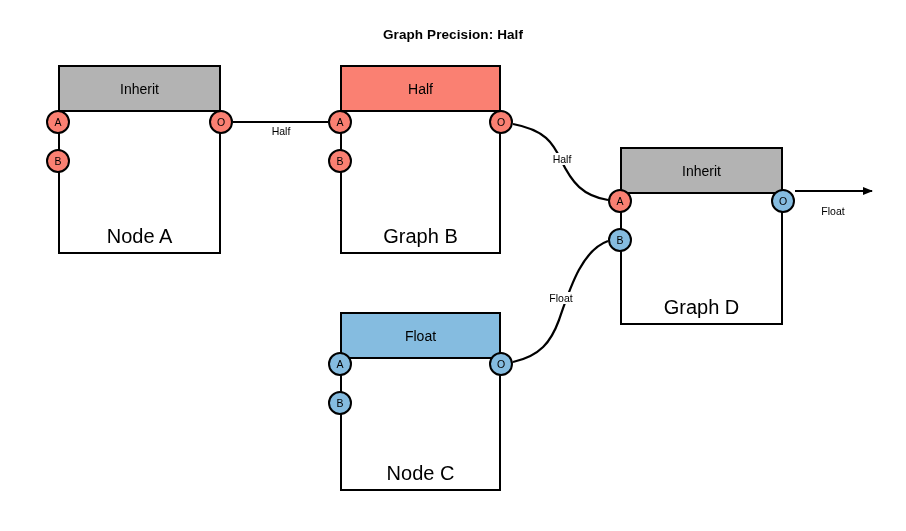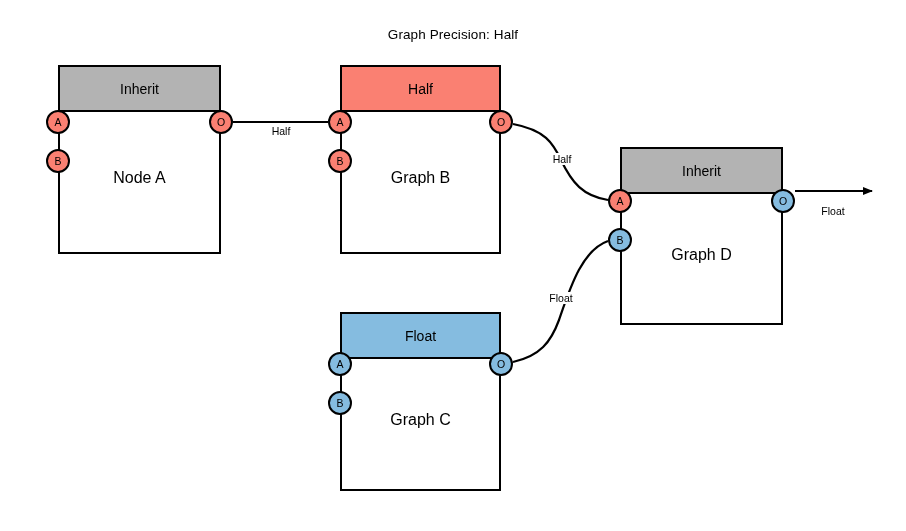--- a/index.html
+++ b/index.html
@@ -26,44 +26,45 @@
   }
   .graph-title {
     position: absolute;
     left: 0;
     top: 27px;
     width: 906px;
     text-align: center;
     font-size: 13.5px;
     color: #000000;
     letter-spacing: 0.1px;
+    font-weight: bold;
   }
   .node {
     position: absolute;
     box-sizing: border-box;
     border: 2.2px solid #000000;
     background: #ffffff;
   }
   .node-header {
     box-sizing: border-box;
     height: 45px;
     border-bottom: 2.2px solid #000000;
     display: flex;
     align-items: center;
     justify-content: center;
     font-size: 14px;
     color: #000000;
   }
   .node-body {
     position: relative;
     display: flex;
-    align-items: center;
+    align-items: flex-end;
     justify-content: center;
     height: calc(100% - 45px);
-    font-size: 16px;
+    font-size: 20px;
     color: #000000;
   }
   .node-label {
     position: relative;
     top: -4px;
   }
   .port {
     position: absolute;
     width: 24px;
     height: 24px;
@@ -126,21 +127,21 @@
         </div>
         <div class="node-body">
           <span class="node-label">Graph B</span>
         </div>
       </div>
       <div class="node" style="left: 340px; top: 312px; width: 161px; height: 179px;">
         <div class="node-header" style="background: rgb(133, 188, 224);">
           <span>Float</span>
         </div>
         <div class="node-body">
-          <span class="node-label">Graph C</span>
+          <span class="node-label">Node C</span>
         </div>
       </div>
       <div class="node" style="left: 620px; top: 147px; width: 163px; height: 178px;">
         <div class="node-header" style="background: rgb(179, 179, 179);">
           <span>Inherit</span>
         </div>
         <div class="node-body">
           <span class="node-label">Graph D</span>
         </div>
       </div>

